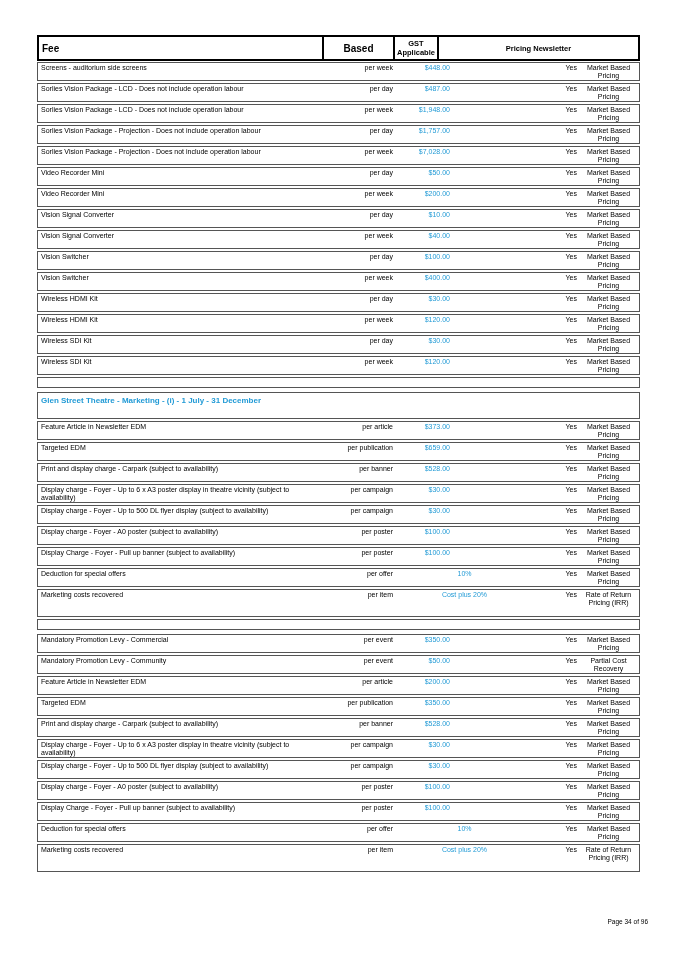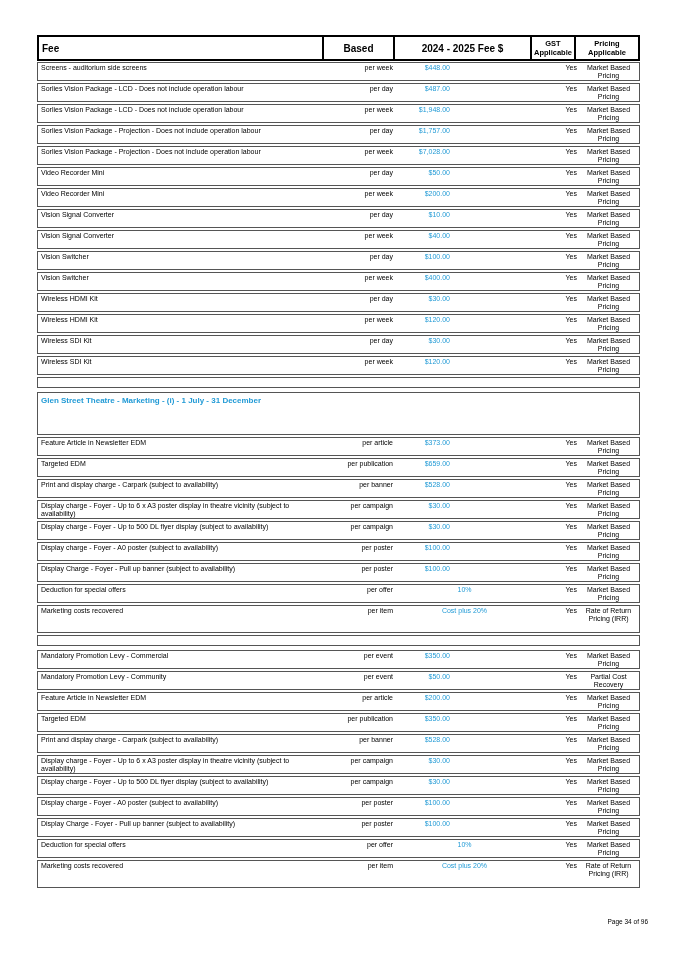--- a/index.html
+++ b/index.html
@@ -56,21 +56,21 @@
   .c-gst { width: 44px; padding-top: 1px; padding-right: 1px; box-sizing: border-box; text-align: right; }
   .c-pricing { flex: 1; padding: 1px 1px 0 1px; box-sizing: border-box; text-align: center; }
   
   .spacer-row {
     height: 11px;
     border: 1px solid #555;
     box-sizing: border-box;
     margin-bottom: 4px;
   }
   .section-header {
-    height: 43px;
+    height: 27px;
     border: 1px solid #555;
     box-sizing: border-box;
     margin-bottom: 2px;
     padding: 3px 0 16px 3px;
     font-size: 8px; font-weight: bold;
   }
   
   .page-footer {
     position: absolute;
     top: 918px; right: 27px;
@@ -81,23 +81,22 @@
 </head>
 <body>
 
 <div class="page">
 
   <div class="fee-table">
 
     <div class="thead">
       <div class="th th-fee">Fee</div>
       <div class="th th-units">Based</div>
-      <div class="th th-amount">2024 - 2025 Fee $</div>
       <div class="th th-gst">GST Applicable</div>
-      <div class="th th-pricing">Pricing Applicable</div>
+      <div class="th th-pricing">Pricing Newsletter</div>
     </div>
 
     <div id="table-body">
         <div class="row">
           <div class="c-fee">Screens - auditorium side screens</div>
           <div class="c-units">per week</div>
           <div class="c-amount">
             <div class="money" style="color: rgb(35, 155, 214);">$448.00</div>
           </div>
           <div class="c-gst">Yes</div>

